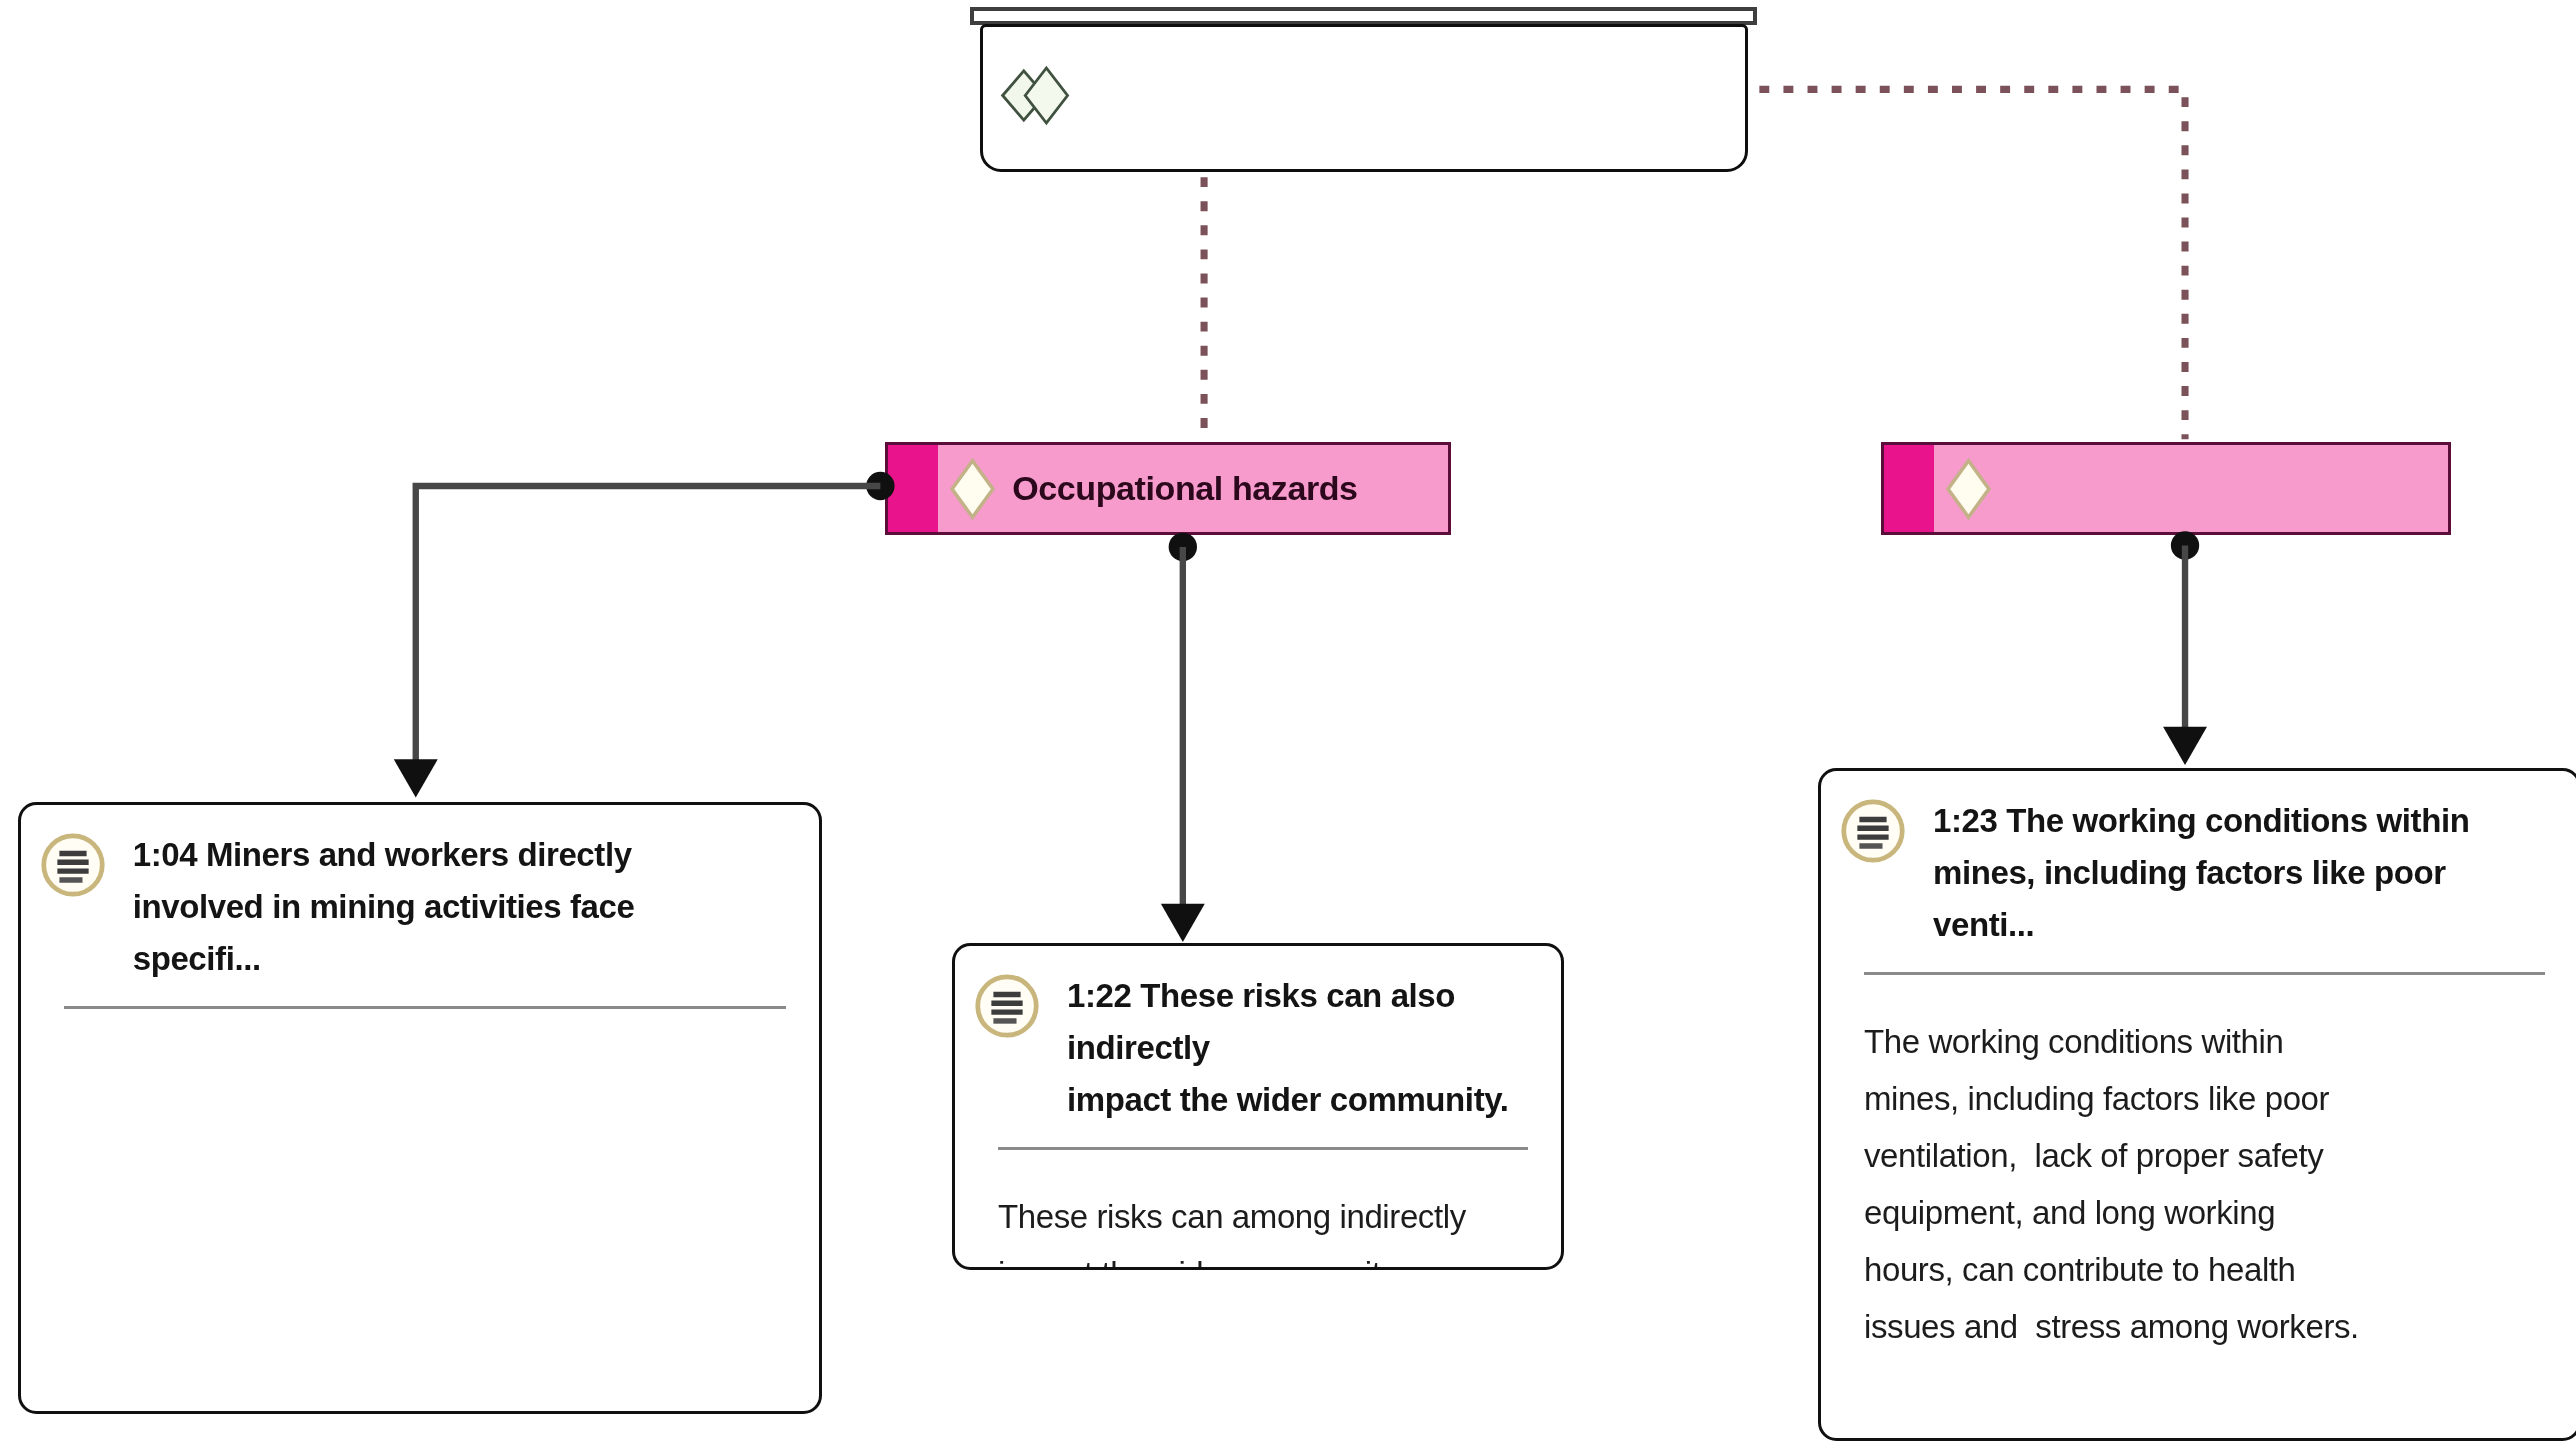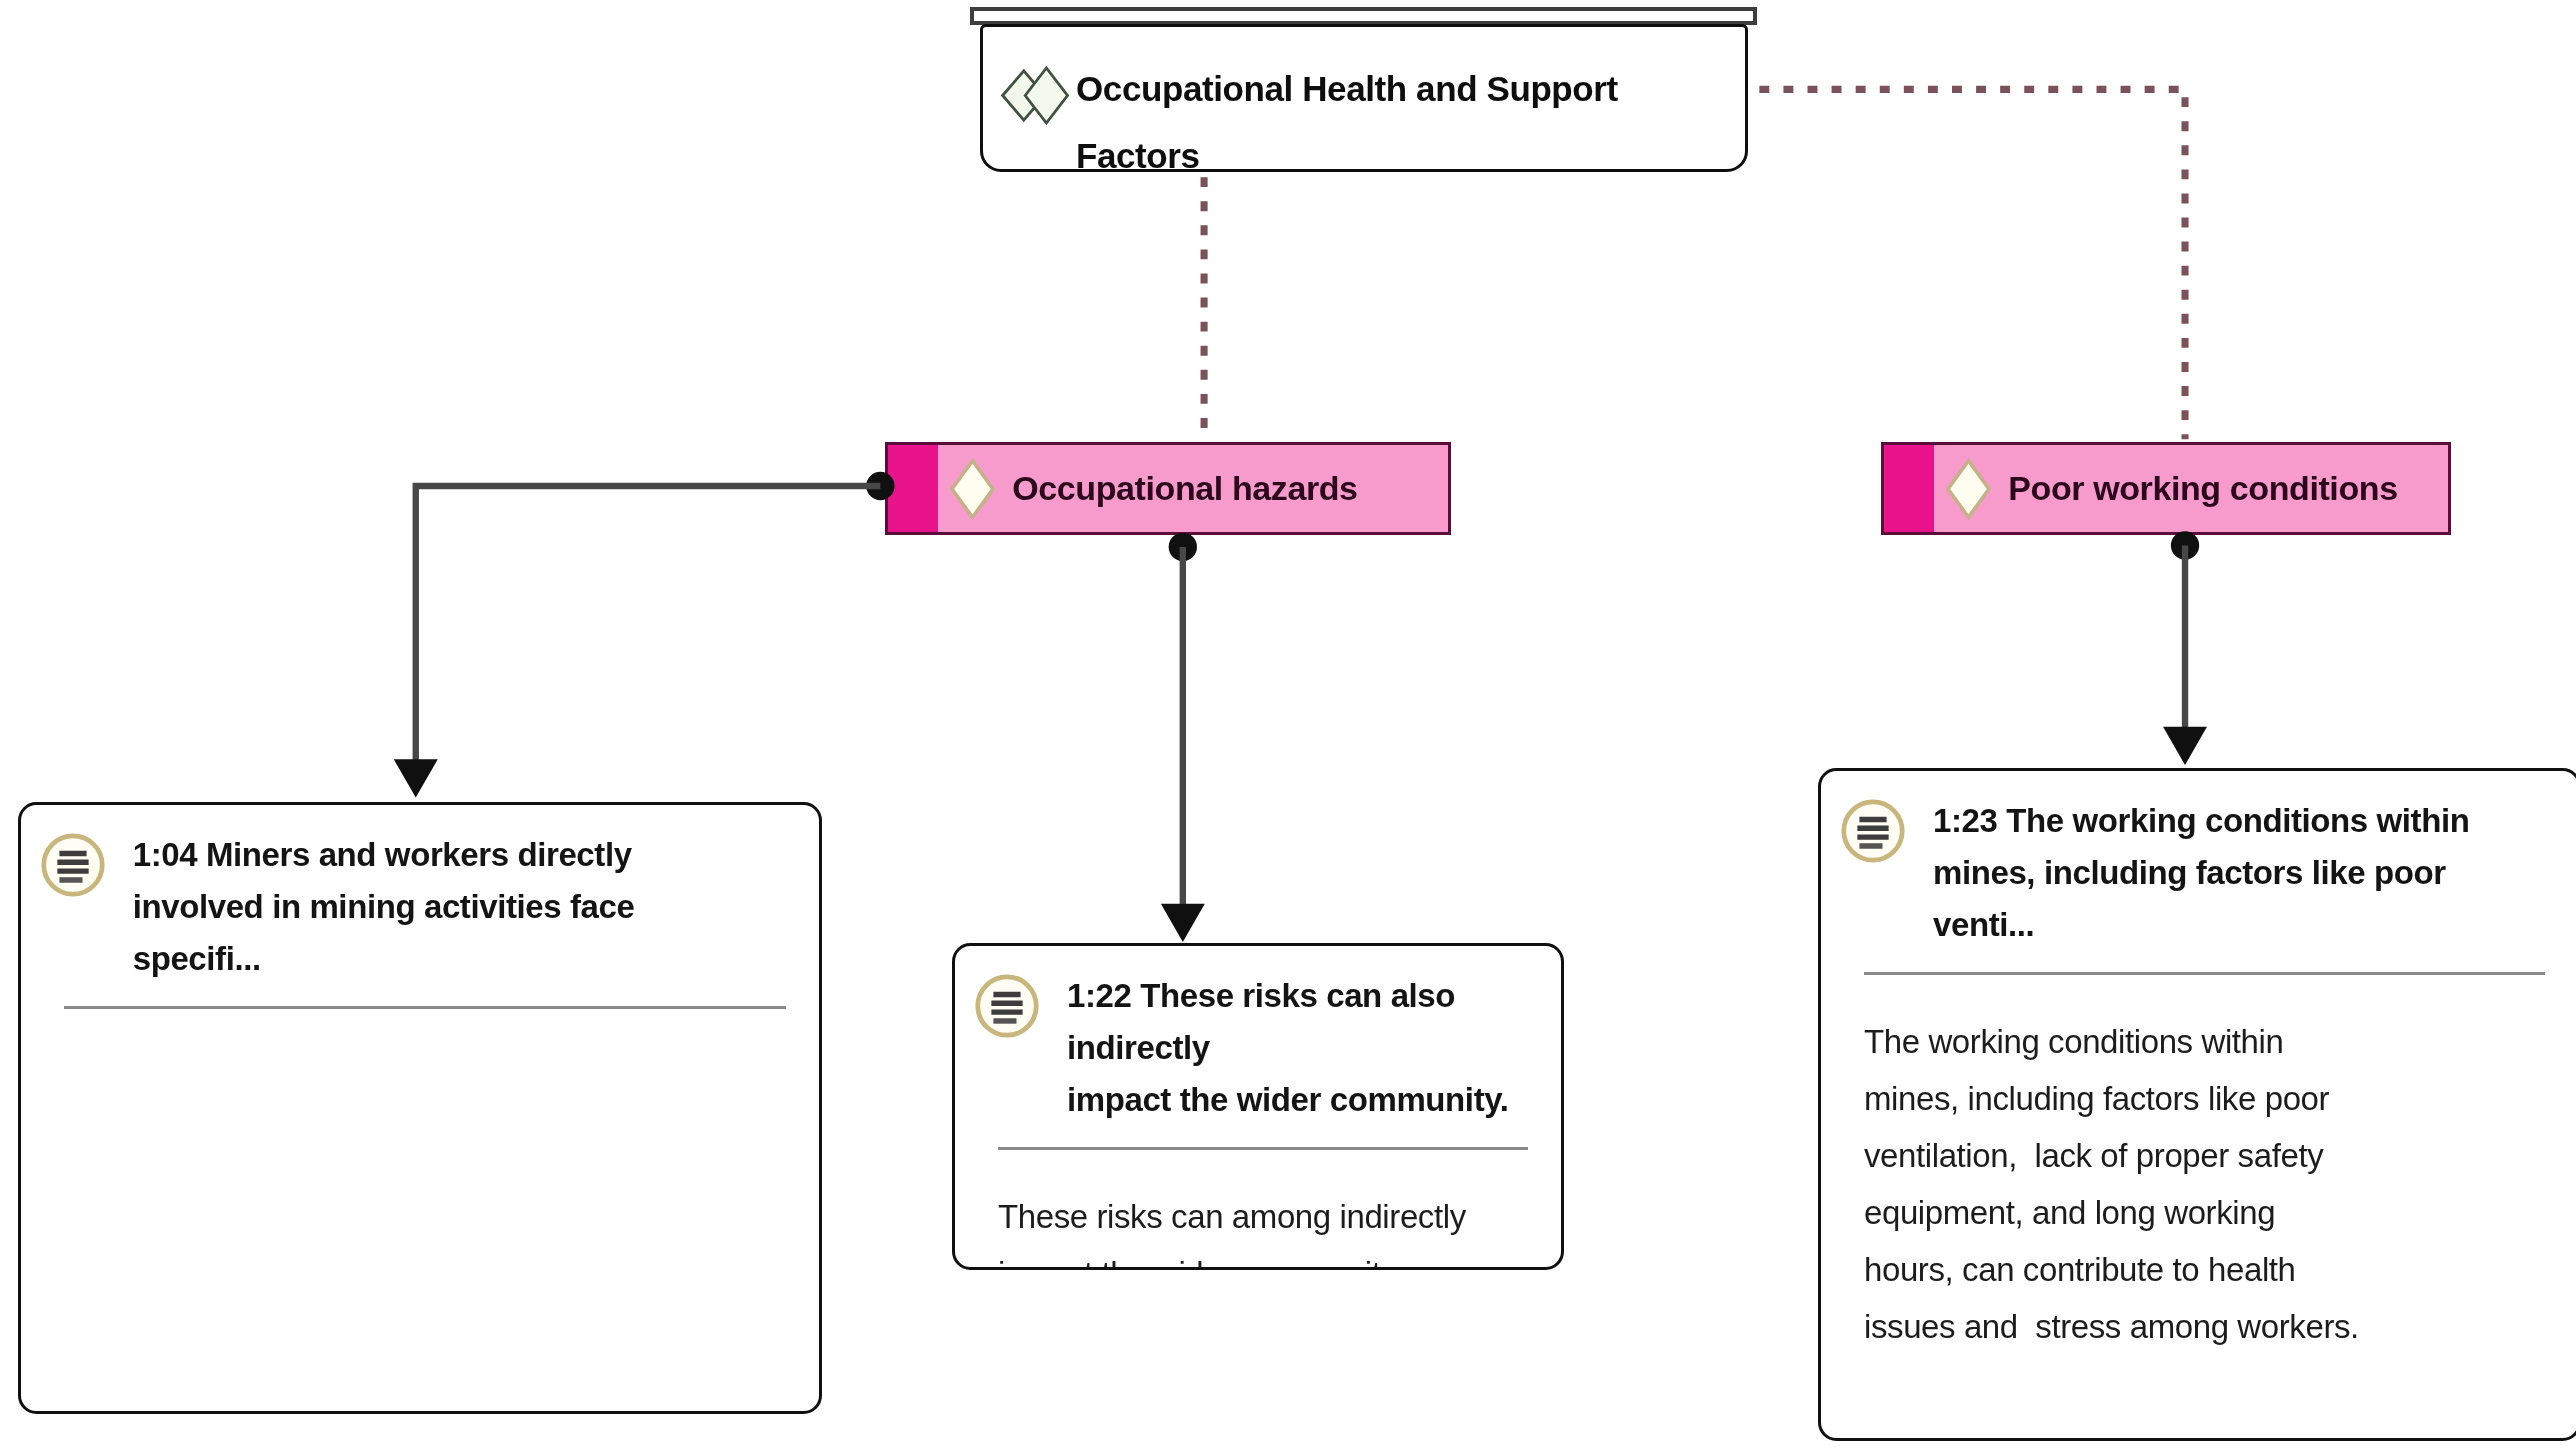--- a/index.html
+++ b/index.html
@@ -48,38 +48,35 @@
 <body>
 
 <div class="canvas">
 
   <div class="group-bar"></div>
   <div class="group-box">
     <svg class="group-icon" width="79" height="67" viewBox="0 0 112 94">
       <polygon points="8,47 38,12 68,47 38,82" fill="#f1f7ea" stroke="#40523f" stroke-width="4"></polygon>
       <polygon points="40,47 70,8 100,47 70,86" fill="#f4f9ee" stroke="#40523f" stroke-width="4"></polygon>
     </svg>
-    <div class="group-label">Occupational Health and Support
-Factors</div>
   </div>
 
   <div class="code-box code-center">
     <div class="code-strip"></div>
     <svg class="code-icon" width="47" height="62" viewBox="0 0 66 88">
       <polygon points="33,4 62,44 33,84 4,44" fill="#fffdf0" stroke="#c3b187" stroke-width="5"></polygon>
     </svg>
     <div class="code-label">Occupational hazards</div>
   </div>
 
   <div class="code-box code-right">
     <div class="code-strip"></div>
     <svg class="code-icon" width="47" height="62" viewBox="0 0 66 88">
       <polygon points="33,4 62,44 33,84 4,44" fill="#fffdf0" stroke="#c3b187" stroke-width="5"></polygon>
     </svg>
-    <div class="code-label">Poor working conditions</div>
   </div>
 
   <div class="quote-box quote-left">
     <svg class="quote-icon" width="68" height="68" viewBox="0 0 100 100">
       <circle cx="50" cy="50" r="43" fill="#fffdf4" stroke="#c8b67c" stroke-width="7"></circle>
       <line x1="30" y1="33" x2="70" y2="33" stroke="#3d3d3d" stroke-width="8"></line>
       <line x1="27" y1="46" x2="73" y2="46" stroke="#3d3d3d" stroke-width="8"></line>
       <line x1="27" y1="59" x2="73" y2="59" stroke="#3d3d3d" stroke-width="8"></line>
       <line x1="30" y1="72" x2="64" y2="72" stroke="#555555" stroke-width="8"></line>
     </svg>

